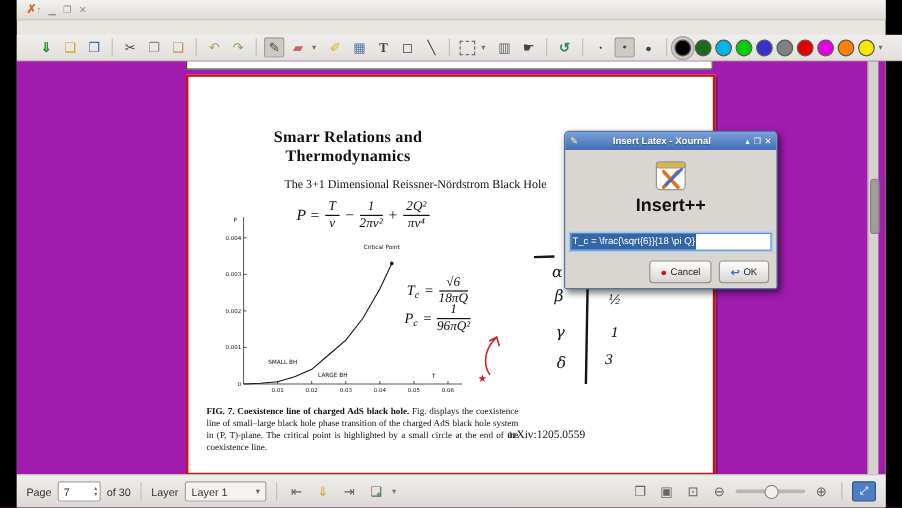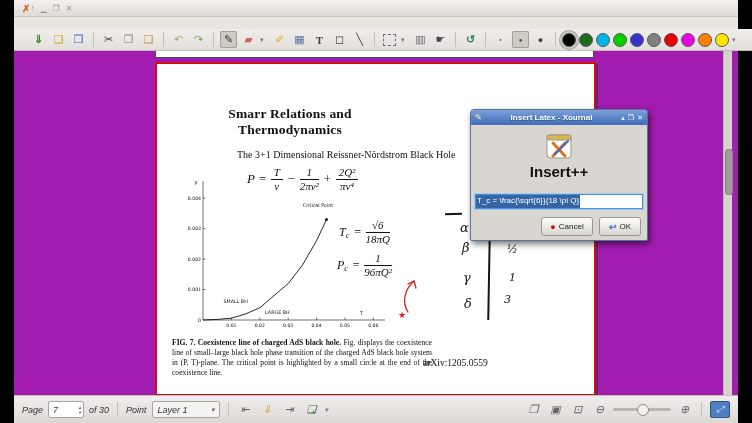--- a/index.html
+++ b/index.html
@@ -38,21 +38,21 @@
   #vscroll .thumb{position:absolute;left:1px;top:98px;width:6px;height:44px;background:#a09c97;border-radius:3px;border:1px solid #8a867f;}
 
   
   .doc-title{position:absolute;left:18px;top:42px;width:230px;text-align:center;font-weight:bold;font-size:13.5px;letter-spacing:.2px;}
   .doc-sub{position:absolute;left:80px;top:85px;font-size:10px;white-space:nowrap;}
   .eq{position:absolute;font-style:italic;font-size:13px;display:flex;align-items:center;gap:4px;white-space:nowrap;}
   .frac{display:inline-flex;flex-direction:column;text-align:center;font-size:11px;line-height:1.15;}
   .fn{border-bottom:1px solid #111;padding:0 3px;}
   .sub{font-size:70%;font-style:italic;vertical-align:-25%;}
   #eq-main{left:90px;top:102px;}
-  #eq-tc{left:182px;top:155px;font-size:12px;}
+  #eq-tc{left:182px;top:165px;font-size:12px;}
   #eq-pc{left:180px;top:188px;font-size:12px;}
   .caption{position:absolute;left:15px;top:274px;width:260px;font-size:7.6px;line-height:1.3;text-align:justify;}
   .arxiv{position:absolute;left:266px;top:294px;font-size:9.5px;}
   #chart{position:absolute;left:24px;top:112px;}
   .ax{stroke:#333;stroke-width:.7;fill:none;}
   .tick{font-size:4.6px;font-family:"DejaVu Sans",sans-serif;text-anchor:middle;fill:#111;}
   .yt{text-anchor:end;}
   .curve{fill:none;stroke:#111;stroke-width:.9;}
   .cp{fill:#111;}
   .ann{font-size:4.8px;font-family:"DejaVu Sans",sans-serif;text-anchor:middle;fill:#111;}
@@ -77,21 +77,21 @@
   .dlg-tag{position:absolute;left:0;top:70px;width:100%;text-align:center;font-size:8px;font-style:italic;color:#333;}
   #dlg-entry{position:absolute;left:4px;right:4px;top:84px;height:13px;background:#fff;border:1px solid #4a90d9;box-shadow:0 0 0 1px #a8c8ec;display:flex;font-size:8px;}
   #dlg-entry .selr{background:#3465a4;color:#fff;padding:1px 1px;white-space:nowrap;}
   .dlg-btn{position:absolute;top:107px;height:17px;background:linear-gradient(#fefefe,#d8d5d0);border:1px solid #9b9890;border-radius:3px;display:flex;align-items:center;justify-content:center;gap:3px;font-size:8px;color:#222;}
   #btn-cancel{left:70px;width:50px;}
   #btn-ok{left:128px;width:40px;}
   #btn-cancel .bicon{color:#cc1111;font-size:9px;}
   #btn-ok .bicon{color:#3a6fc4;font-size:9px;font-weight:bold;}
 
   
-  #statusbar{position:absolute;left:0;top:395px;width:100%;height:28px;background:linear-gradient(#f0eeec,#dcd9d5);border-top:1px solid #c2beb8;display:flex;align-items:center;font-size:9px;color:#333;padding:12px 8px;box-sizing:border-box;gap:5px;font-style:italic;}
+  #statusbar{position:absolute;left:0;top:395px;width:100%;height:28px;background:linear-gradient(#f0eeec,#dcd9d5);border-top:1px solid #c2beb8;display:flex;align-items:center;font-size:9px;color:#333;padding:12px 8px;box-sizing:border-box;gap:5px;}
   .spin{width:34px;height:15px;background:#fff;border:1px solid #a9a5a0;border-radius:2px;display:flex;align-items:center;}
   .spin .v{flex:1;padding-left:4px;}
   .spin .arr{display:flex;flex-direction:column;font-size:5px;color:#666;line-height:1;padding-right:2px;}
   .combo{width:66px;height:15px;background:#f5f3f1;border:1px solid #a9a5a0;border-radius:2px;display:flex;align-items:center;}
   .combo .v{flex:1;padding-left:5px;}
   .combo .arr{font-size:7px;color:#666;padding-right:4px;}
   .sbtn{width:17px;height:17px;display:flex;align-items:center;justify-content:center;font-size:11px;color:#666;}
   .sbtn.gold{color:#d79f22;}
   .addplus{font-size:7px;color:#2e9e2e;font-weight:bold;margin-left:-5px;margin-top:6px;}
   #sb-right{margin-left:auto;display:flex;align-items:center;gap:5px;}
@@ -342,21 +342,21 @@
     <span>Page</span>
     <span class="spin">
       <span class="v">7</span>
       <span class="arr">
             <span>▴</span>
             <span>▾</span>
           </span>
     </span>
     <span>of 30</span>
     <span class="tsep"></span>
-    <span>Point</span>
+    <span>Layer</span>
     <span class="combo">
       <span class="v">Layer 1</span>
       <span class="arr">▾</span>
     </span>
     <span class="tsep"></span>
     <span class="sbtn">⇤</span>
     <span class="sbtn gold">⇓</span>
     <span class="sbtn">⇥</span>
     <span class="sbtn">
           <span>❏</span>

